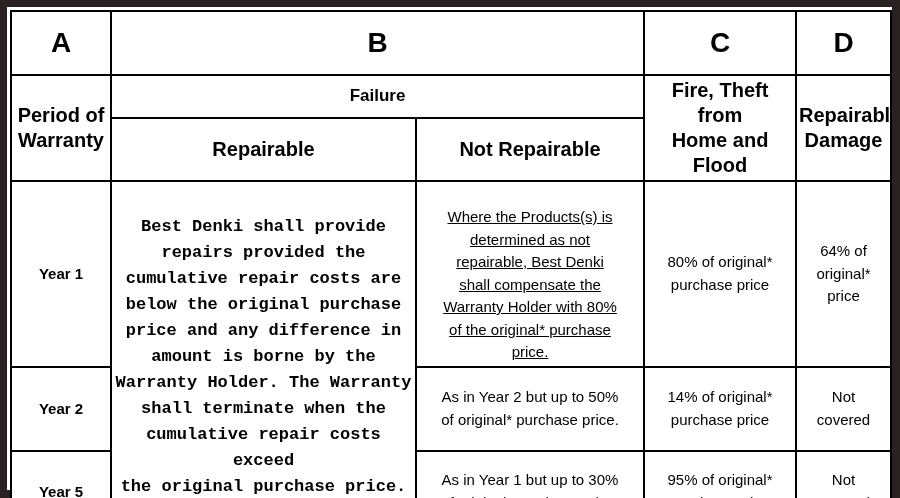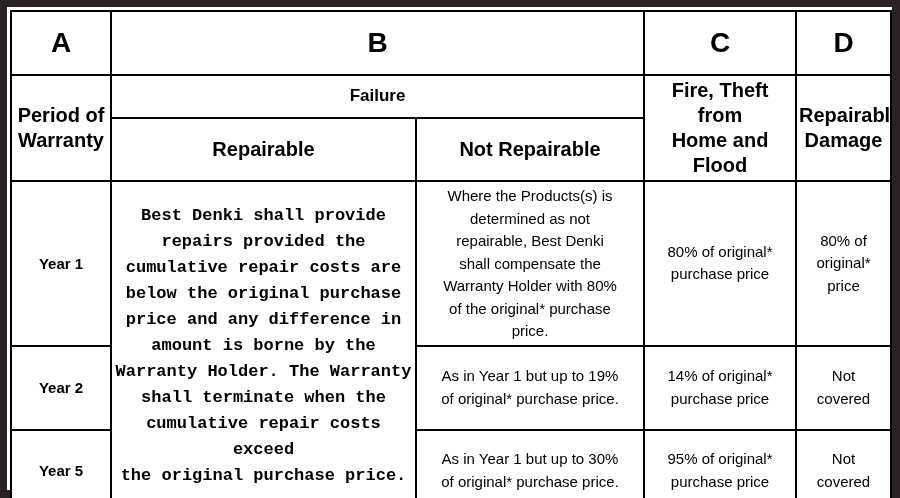--- a/index.html
+++ b/index.html
@@ -28,21 +28,21 @@
   .failure-hdr{font-size:17px;font-weight:bold;margin-top:44px;}
   .year{font-size:15px;font-weight:bold;border-radius:13px;}
   td.policy{
     font-size:17px;font-weight:bold;text-align:left;
     line-height:1.53;padding:6px 12px 6px 9px;font-family:Liberation Mono, monospace;
   }
   td.nr{
     font-size:15px;text-align:left;
     line-height:1.5;padding:4px 6px 4px 6px;
   }
-  td.nr.va-top{vertical-align:top;padding-top:3px;}
+  td.nr.va-top{vertical-align:top;padding-top:24px;text-decoration:underline;}
   td.val{font-size:15px;line-height:1.5;}
   tr.r-letters td{height:58px;}
   tr.r-failure td{height:24px;}
   tr.r-sub td{height:38px;}
   tr.r-y2 td{height:78px;}
   tr.r-y3 td{height:76px;}
 </style>
 </head>
 <body>
 
@@ -94,28 +94,28 @@
 the original purchase price.</td>
         <td class="nr pre va-top">Where the Products(s) is
 determined as not
 repairable, Best Denki
 shall compensate the
 Warranty Holder with 80%
 of the original* purchase
 price.</td>
         <td class="val pre">80% of original*
 purchase price</td>
-        <td class="val pre">80% of
+        <td class="val pre">64% of
 original*
 price</td>
       </tr>
 
       <tr class="r-y2">
         <td class="year">Year 2</td>
-        <td class="nr pre">As in Year 1 but up to 19%
+        <td class="nr pre">As in Year 2 but up to 50%
 of original* purchase price.</td>
         <td class="val pre">14% of original*
 purchase price</td>
         <td class="val pre">Not
 covered</td>
       </tr>
 
       <tr class="r-y3">
         <td class="year">Year 5</td>
         <td class="nr pre">As in Year 1 but up to 30%

